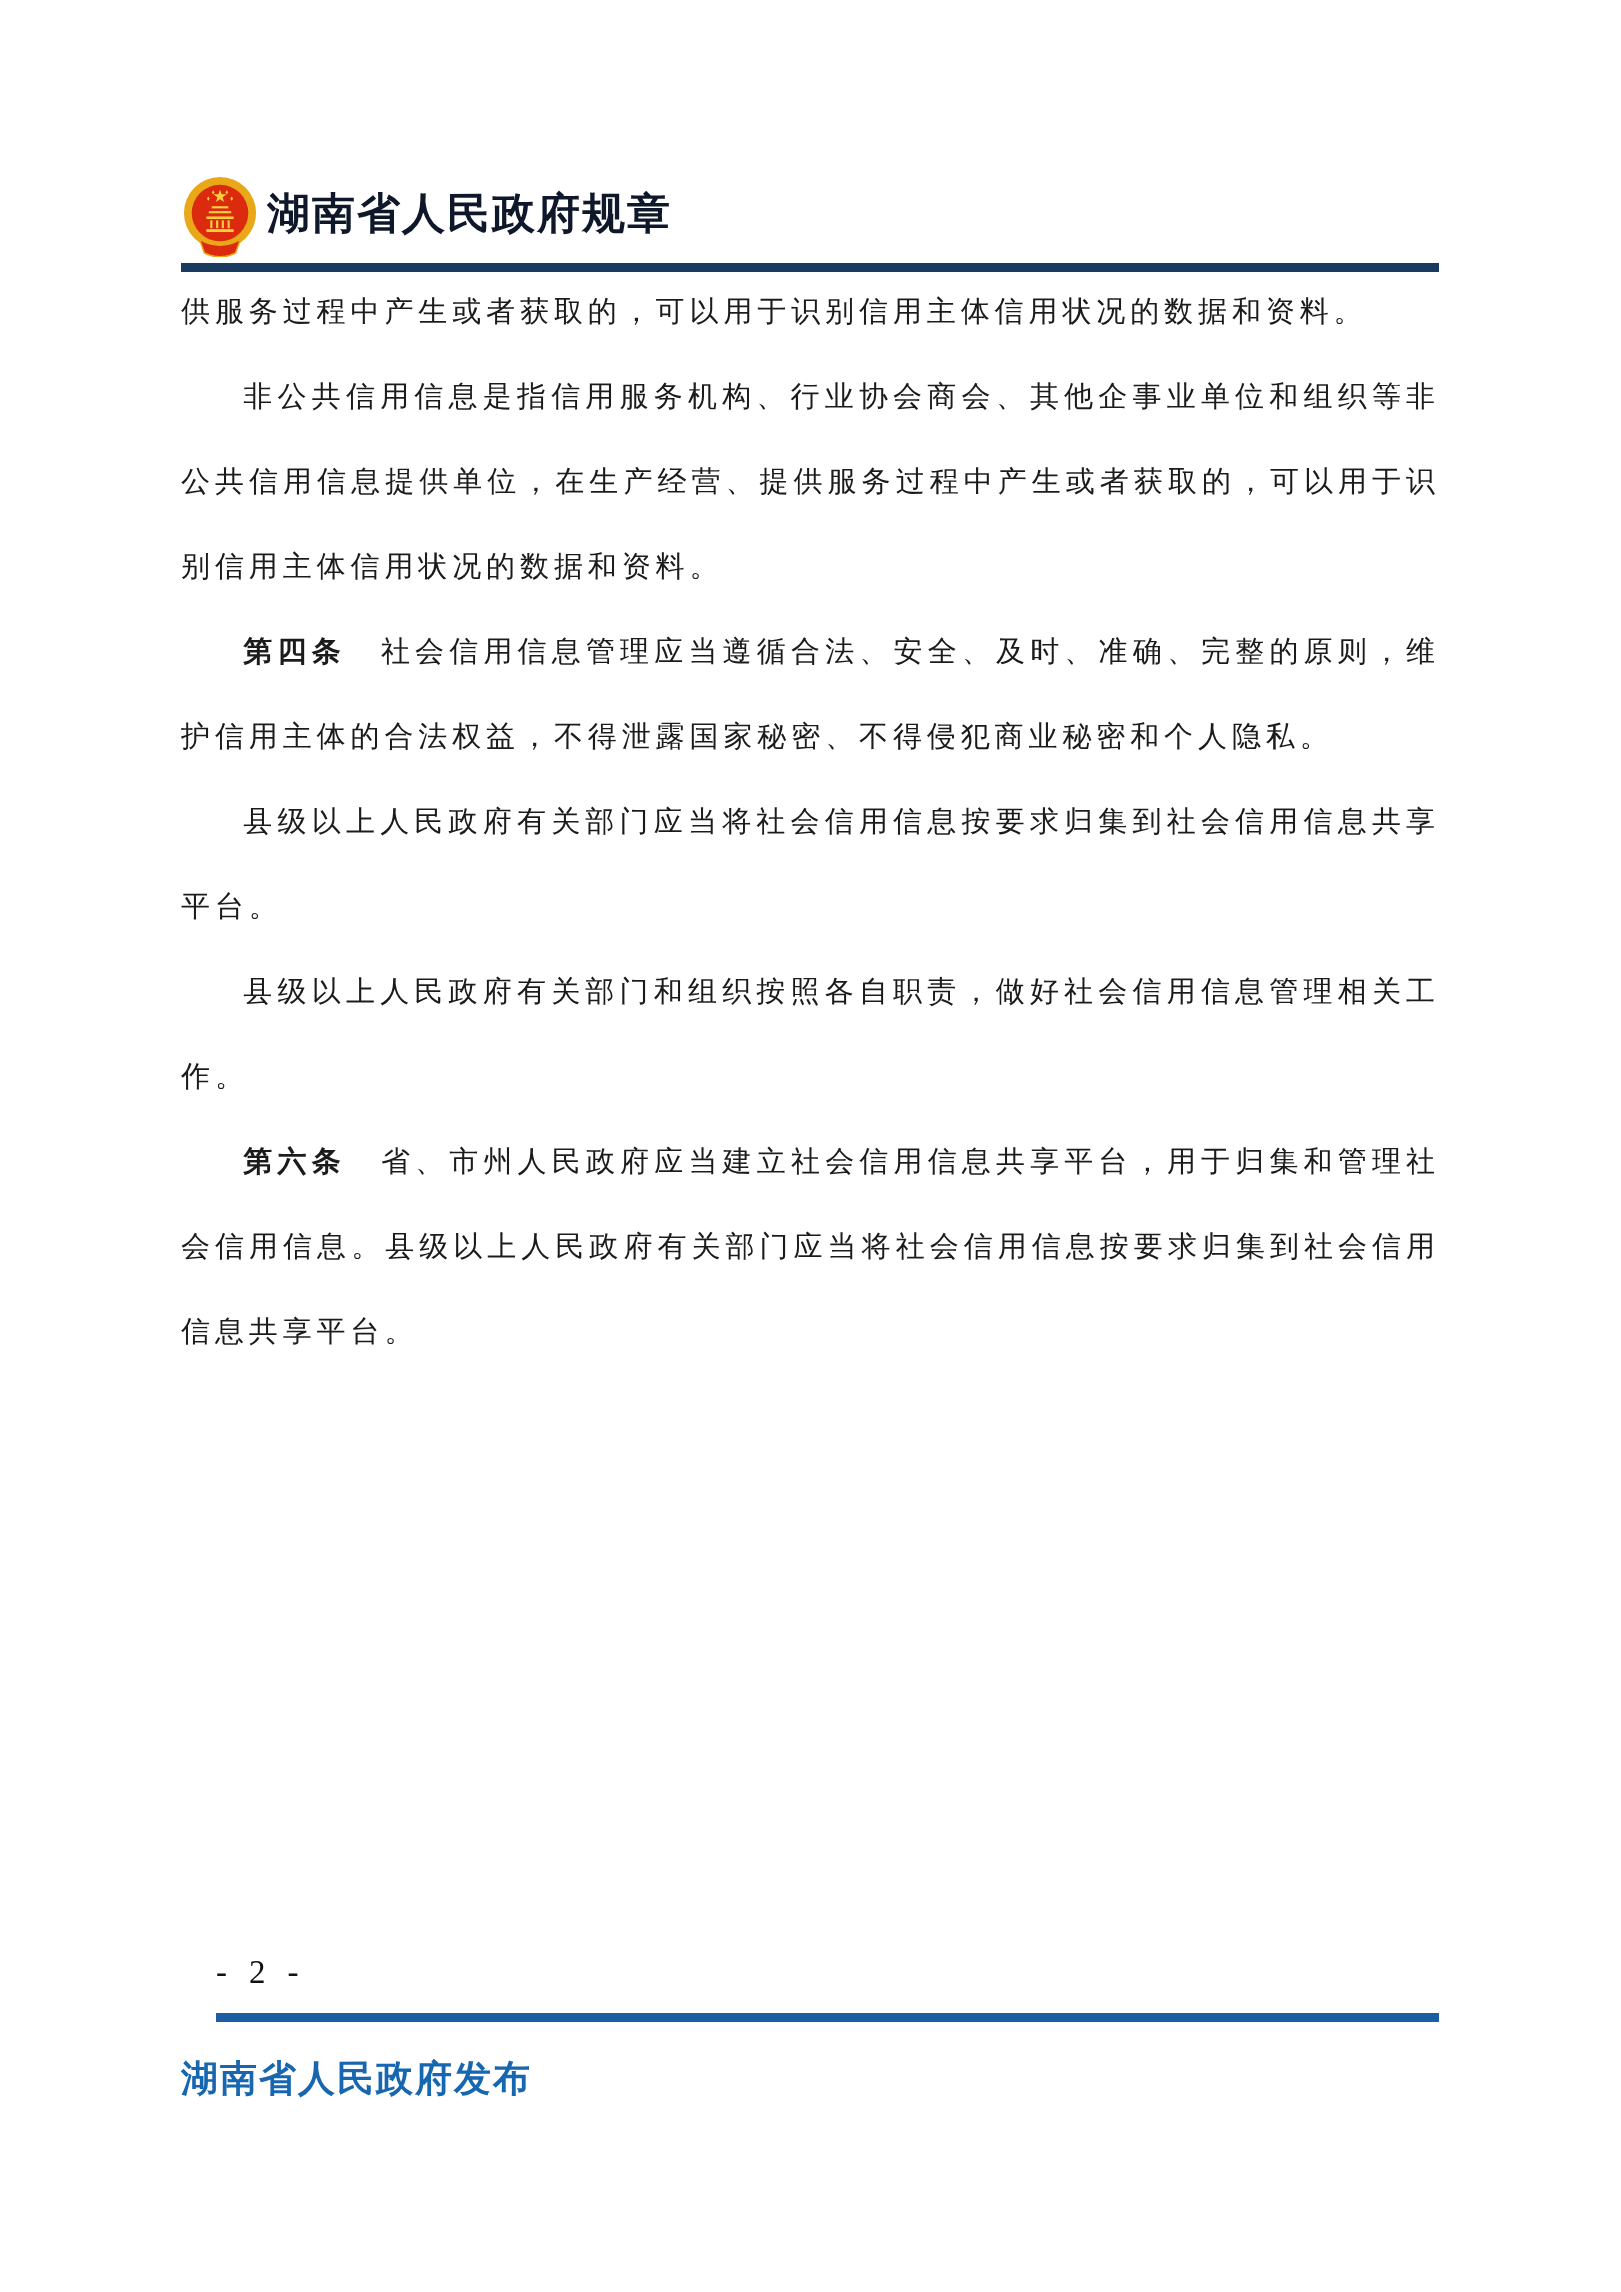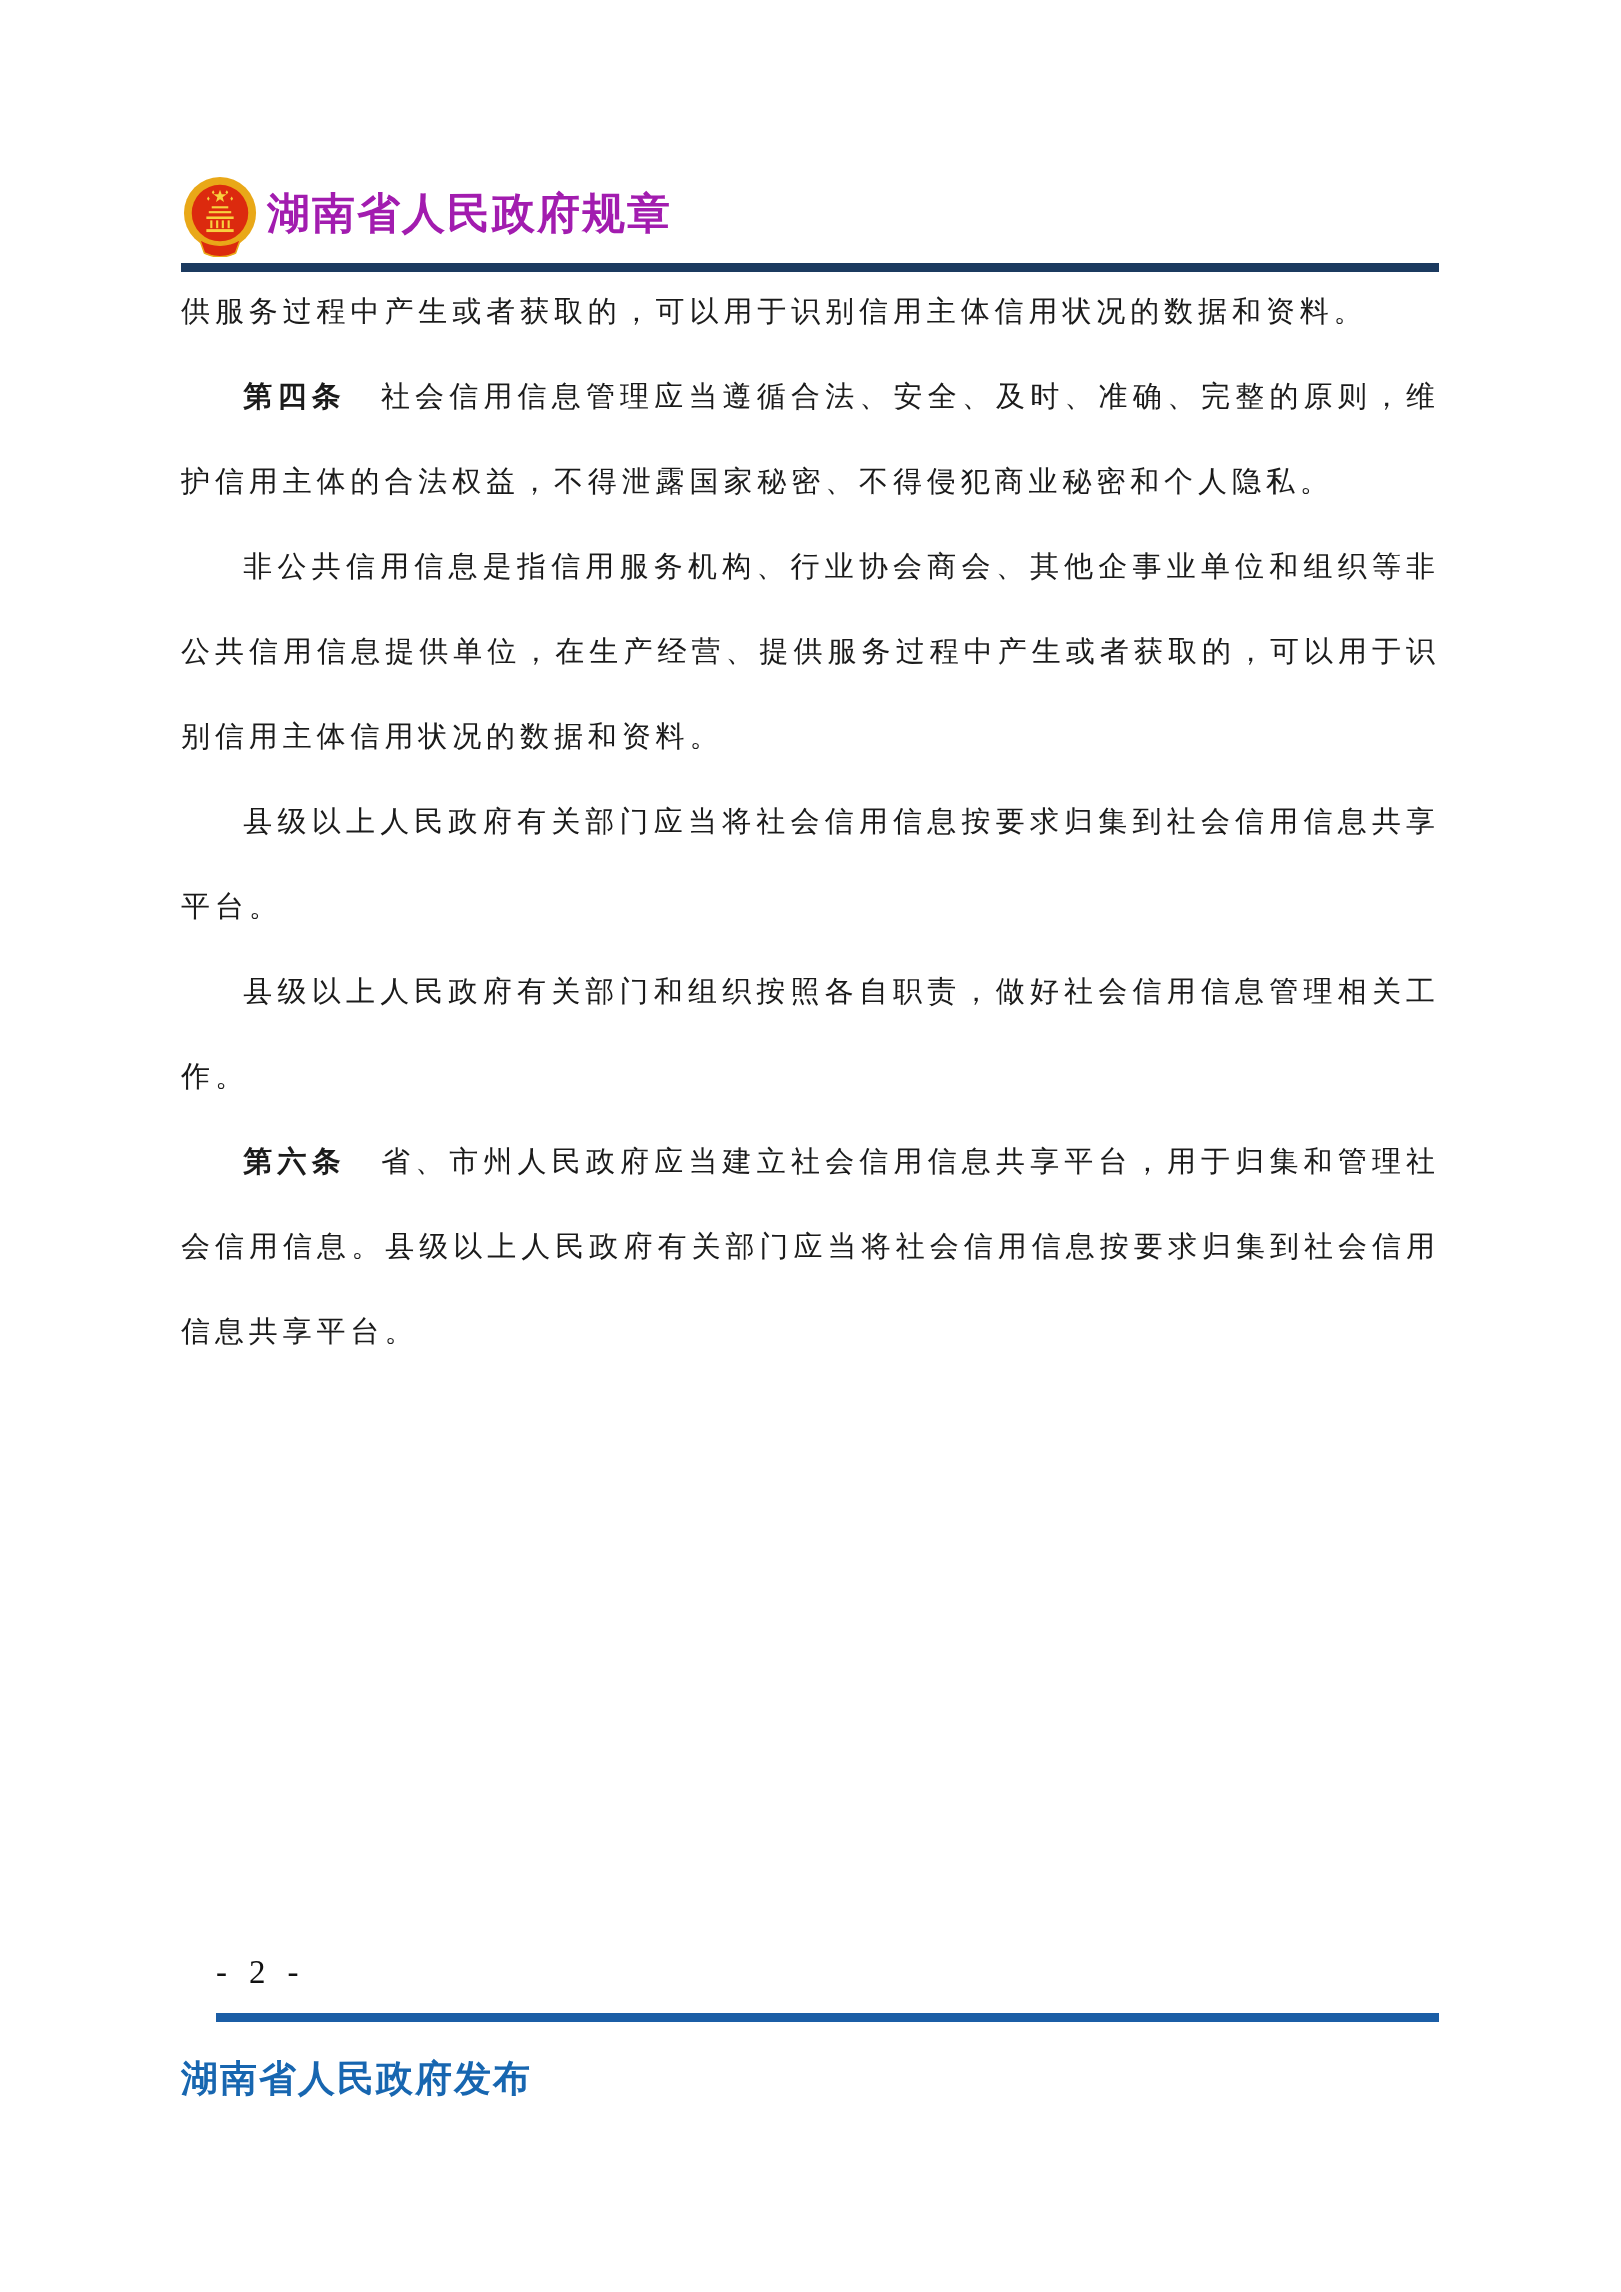--- a/index.html
+++ b/index.html
@@ -67,27 +67,27 @@
       <rect x="25" y="44.5" width="28" height="2.6" fill="#f8d03e"></rect>
       <rect x="29" y="48.5" width="2.2" height="8" fill="#f8d03e"></rect>
       <rect x="35" y="48.5" width="2.2" height="8" fill="#f8d03e"></rect>
       <rect x="40.8" y="48.5" width="2.2" height="8" fill="#f8d03e"></rect>
       <rect x="46.8" y="48.5" width="2.2" height="8" fill="#f8d03e"></rect>
       <rect x="25" y="57.5" width="28" height="3" fill="#f8d03e"></rect>
 
       <path d="M18 68 Q39 80 60 68 L55 82 Q39 90 23 82 Z" fill="#dc2a0e" stroke="#e9a818" stroke-width="1.6"></path>
     </svg>
   </div>
-  <div class="hdr-title" style="color: #a21caf;">湖南省人民政府规章</div>
+  <div class="hdr-title" style="color: #0f172a;">湖南省人民政府规章</div>
   <div class="hdr-rule" style="background: rgb(27, 58, 95);"></div>
 
   <div class="body-text">
       <p class="para"><span>供服务过程中产生或者获取的，可以用于识别信用主体信用状况的数据和资料。</span></p>
+      <p class="para indent"><span>非公共信用信息是指信用服务机构、行业协会商会、其他企事业单位和组织等非公共信用信息提供单位，在生产经营、提供服务过程中产生或者获取的，可以用于识别信用主体信用状况的数据和资料。</span></p>
       <p class="para indent"><b class="term">第四条</b><span>社会信用信息管理应当遵循合法、安全、及时、准确、完整的原则，维护信用主体的合法权益，不得泄露国家秘密、不得侵犯商业秘密和个人隐私。</span></p>
-      <p class="para indent"><span>非公共信用信息是指信用服务机构、行业协会商会、其他企事业单位和组织等非公共信用信息提供单位，在生产经营、提供服务过程中产生或者获取的，可以用于识别信用主体信用状况的数据和资料。</span></p>
       <p class="para indent"><span>县级以上人民政府有关部门应当将社会信用信息按要求归集到社会信用信息共享平台。</span></p>
       <p class="para indent"><span>县级以上人民政府有关部门和组织按照各自职责，做好社会信用信息管理相关工作。</span></p>
       <p class="para indent"><b class="term">第六条</b><span>省、市州人民政府应当建立社会信用信息共享平台，用于归集和管理社会信用信息。县级以上人民政府有关部门应当将社会信用信息按要求归集到社会信用信息共享平台。</span></p>
     </div>
 
   <div class="page-number">- 2 -</div>
   <div class="ftr-rule" style="background: rgb(27, 94, 166);"></div>
   <div class="ftr-publisher" style="color: rgb(23, 102, 176);">湖南省人民政府发布</div>
 
 </div>

